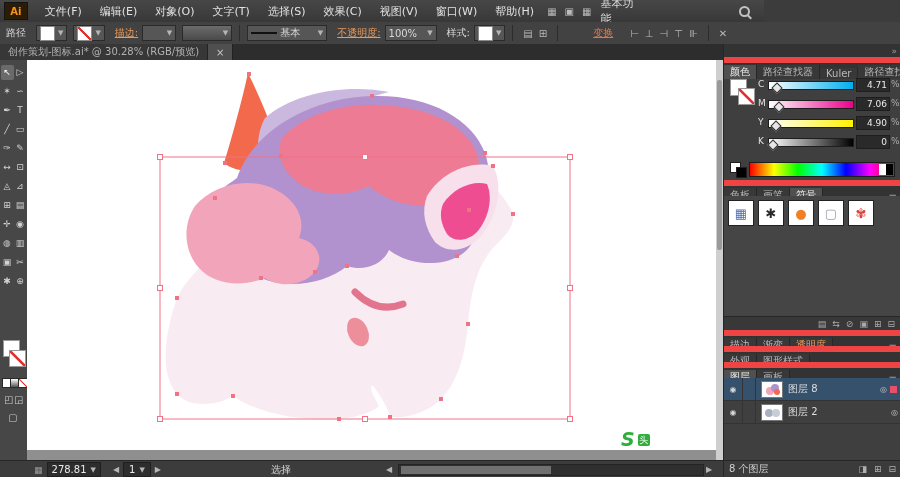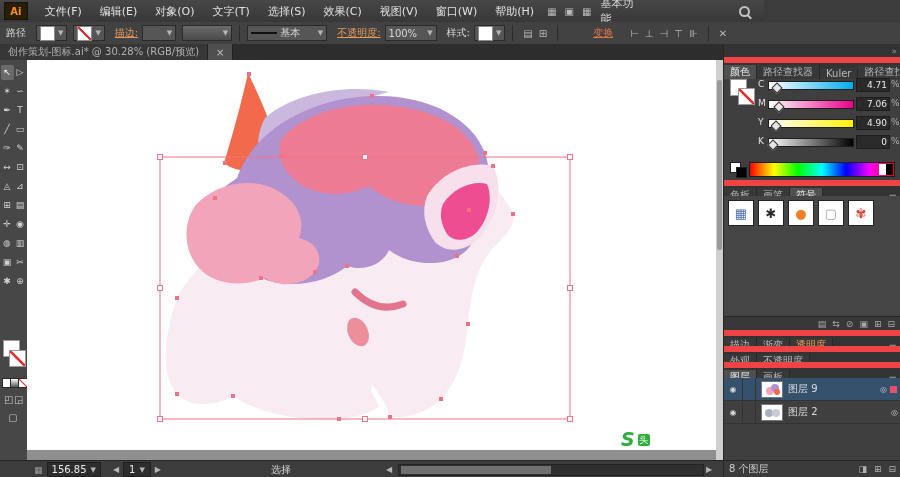--- a/index.html
+++ b/index.html
@@ -359,42 +359,42 @@
 
   <div class="ab ptabs" style="left:0;top:286px;width:177px">
     <span class="ptab">描边</span>
     <span class="ptab">渐变</span>
     <span class="ptab hot">透明度</span>
     <span class="pmenu">≡</span>
   </div>
 
   <div class="ab ptabs" style="left:0;top:302px;width:209px">
     <span class="ptab">外观</span>
-    <span class="ptab">不透明度</span>
+    <span class="ptab">图形样式</span>
     <span class="pmenu">≡</span>
   </div>
 
   <div class="ab ptabs" style="left:0;top:318px;width:177px">
     <span class="ptab active">图层</span>
     <span class="ptab">画板</span>
     <span class="pmenu">≡</span>
   </div>
 
   <div class="ab" style="left:0;top:334px;width:177px">
     <div class="lrow selected">
       <span class="lcell">◉</span>
       <span class="lcell" style="width:12px"></span>
       <span class="lthumb">
         <svg width="20" height="15">
             <circle cx="8" cy="9" r="4" fill="#f2a5ba"></circle>
             <circle cx="13" cy="6" r="4" fill="#b192cf"></circle>
             <circle cx="15" cy="10" r="3" fill="#f3694c"></circle>
           </svg>
       </span>
-      <span style="flex:1">图层 9</span>
+      <span style="flex:1">图层 8</span>
       <span style="color:#c8c8c8;font-size:8px;margin-right:3px">◎</span>
       <span class="selsq"></span>
     </div>
     <div class="lrow">
       <span class="lcell">◉</span>
       <span class="lcell" style="width:12px"></span>
       <span class="lthumb">
         <svg width="20" height="15">
             <circle cx="7" cy="8" r="4" fill="#a8b0c0"></circle>
             <circle cx="14" cy="8" r="4" fill="#c8ccd4"></circle>
@@ -411,21 +411,21 @@
       <span>◨</span>
       <span>⊞</span>
       <span>⊟</span>
     </span>
   </div>
 </div>
 
 <div class="ab statusbar">
   <span style="margin-left:34px;color:#999;font-size:9px">▦</span>
   <span class="zoombox" style="margin-left:4px">
-    <span>156.85</span>
+    <span>278.81</span>
     <span class="caret">▼</span>
   </span>
   <span class="arrow" style="margin-left:12px">◀</span>
   <span class="pagebox" style="margin:0 4px">
     <span>1</span>
     <span class="caret">▼</span>
   </span>
   <span class="arrow">▶</span>
   <span style="margin-left:110px;color:#d8d8d8">选择</span>
   <span class="arrow ab" style="left:386px;top:4px">◀</span>

